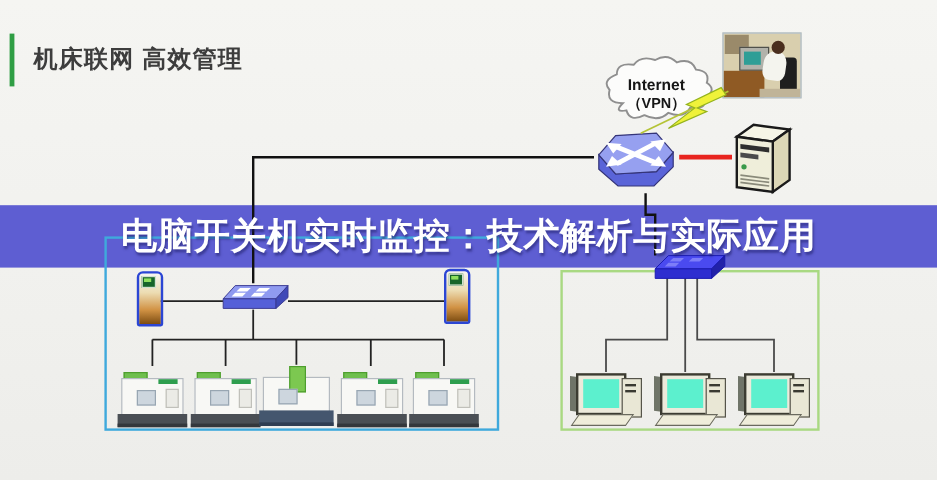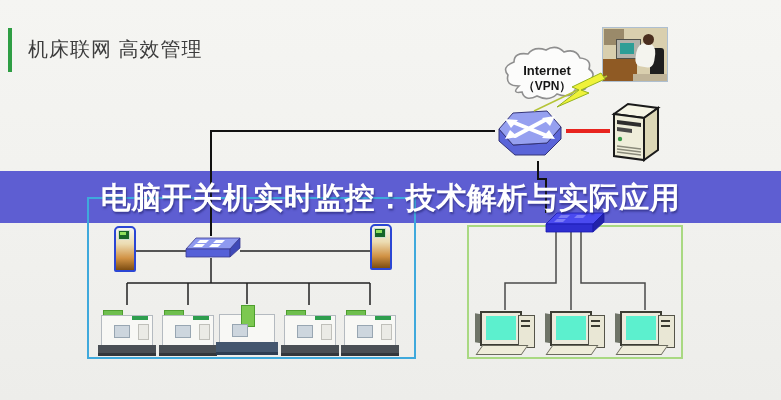--- a/index.html
+++ b/index.html
@@ -5,21 +5,21 @@
   html,body{margin:0;padding:0;}
   body{
     width:781px;height:400px;position:relative;overflow:hidden;
     background:linear-gradient(180deg,#f5f5f2 0%,#f1f1ee 55%,#ededea 100%);
     font-family:"Liberation Sans","DejaVu Sans",sans-serif;
   }
   .abs{position:absolute;}
 
   
   .accent-bar{left:8px;top:28px;width:4px;height:44px;background:#2f9e44;}
-  .header-title{left:28px;top:36px;font-size:20px;font-weight:normal;color:#3d3d3d;letter-spacing:1px;}
+  .header-title{left:28px;top:36px;font-size:20px;font-weight:bold;color:#3d3d3d;letter-spacing:1px;}
 
   
   .banner-band{left:0;top:171px;width:781px;height:52px;background:#5e5ed2;z-index:2;}
   .banner-title{left:0;top:171px;width:781px;height:52px;line-height:53px;text-align:center;
     font-size:30px;font-weight:bold;color:#fff;z-index:6;letter-spacing:0.5px;
     text-shadow:1px 2px 2px rgba(30,30,100,.55);}
 
   svg.links{left:0;top:0;z-index:3;pointer-events:none;}
   svg.flash{left:0;top:0;z-index:5;pointer-events:none;}
   .node{z-index:4;}

